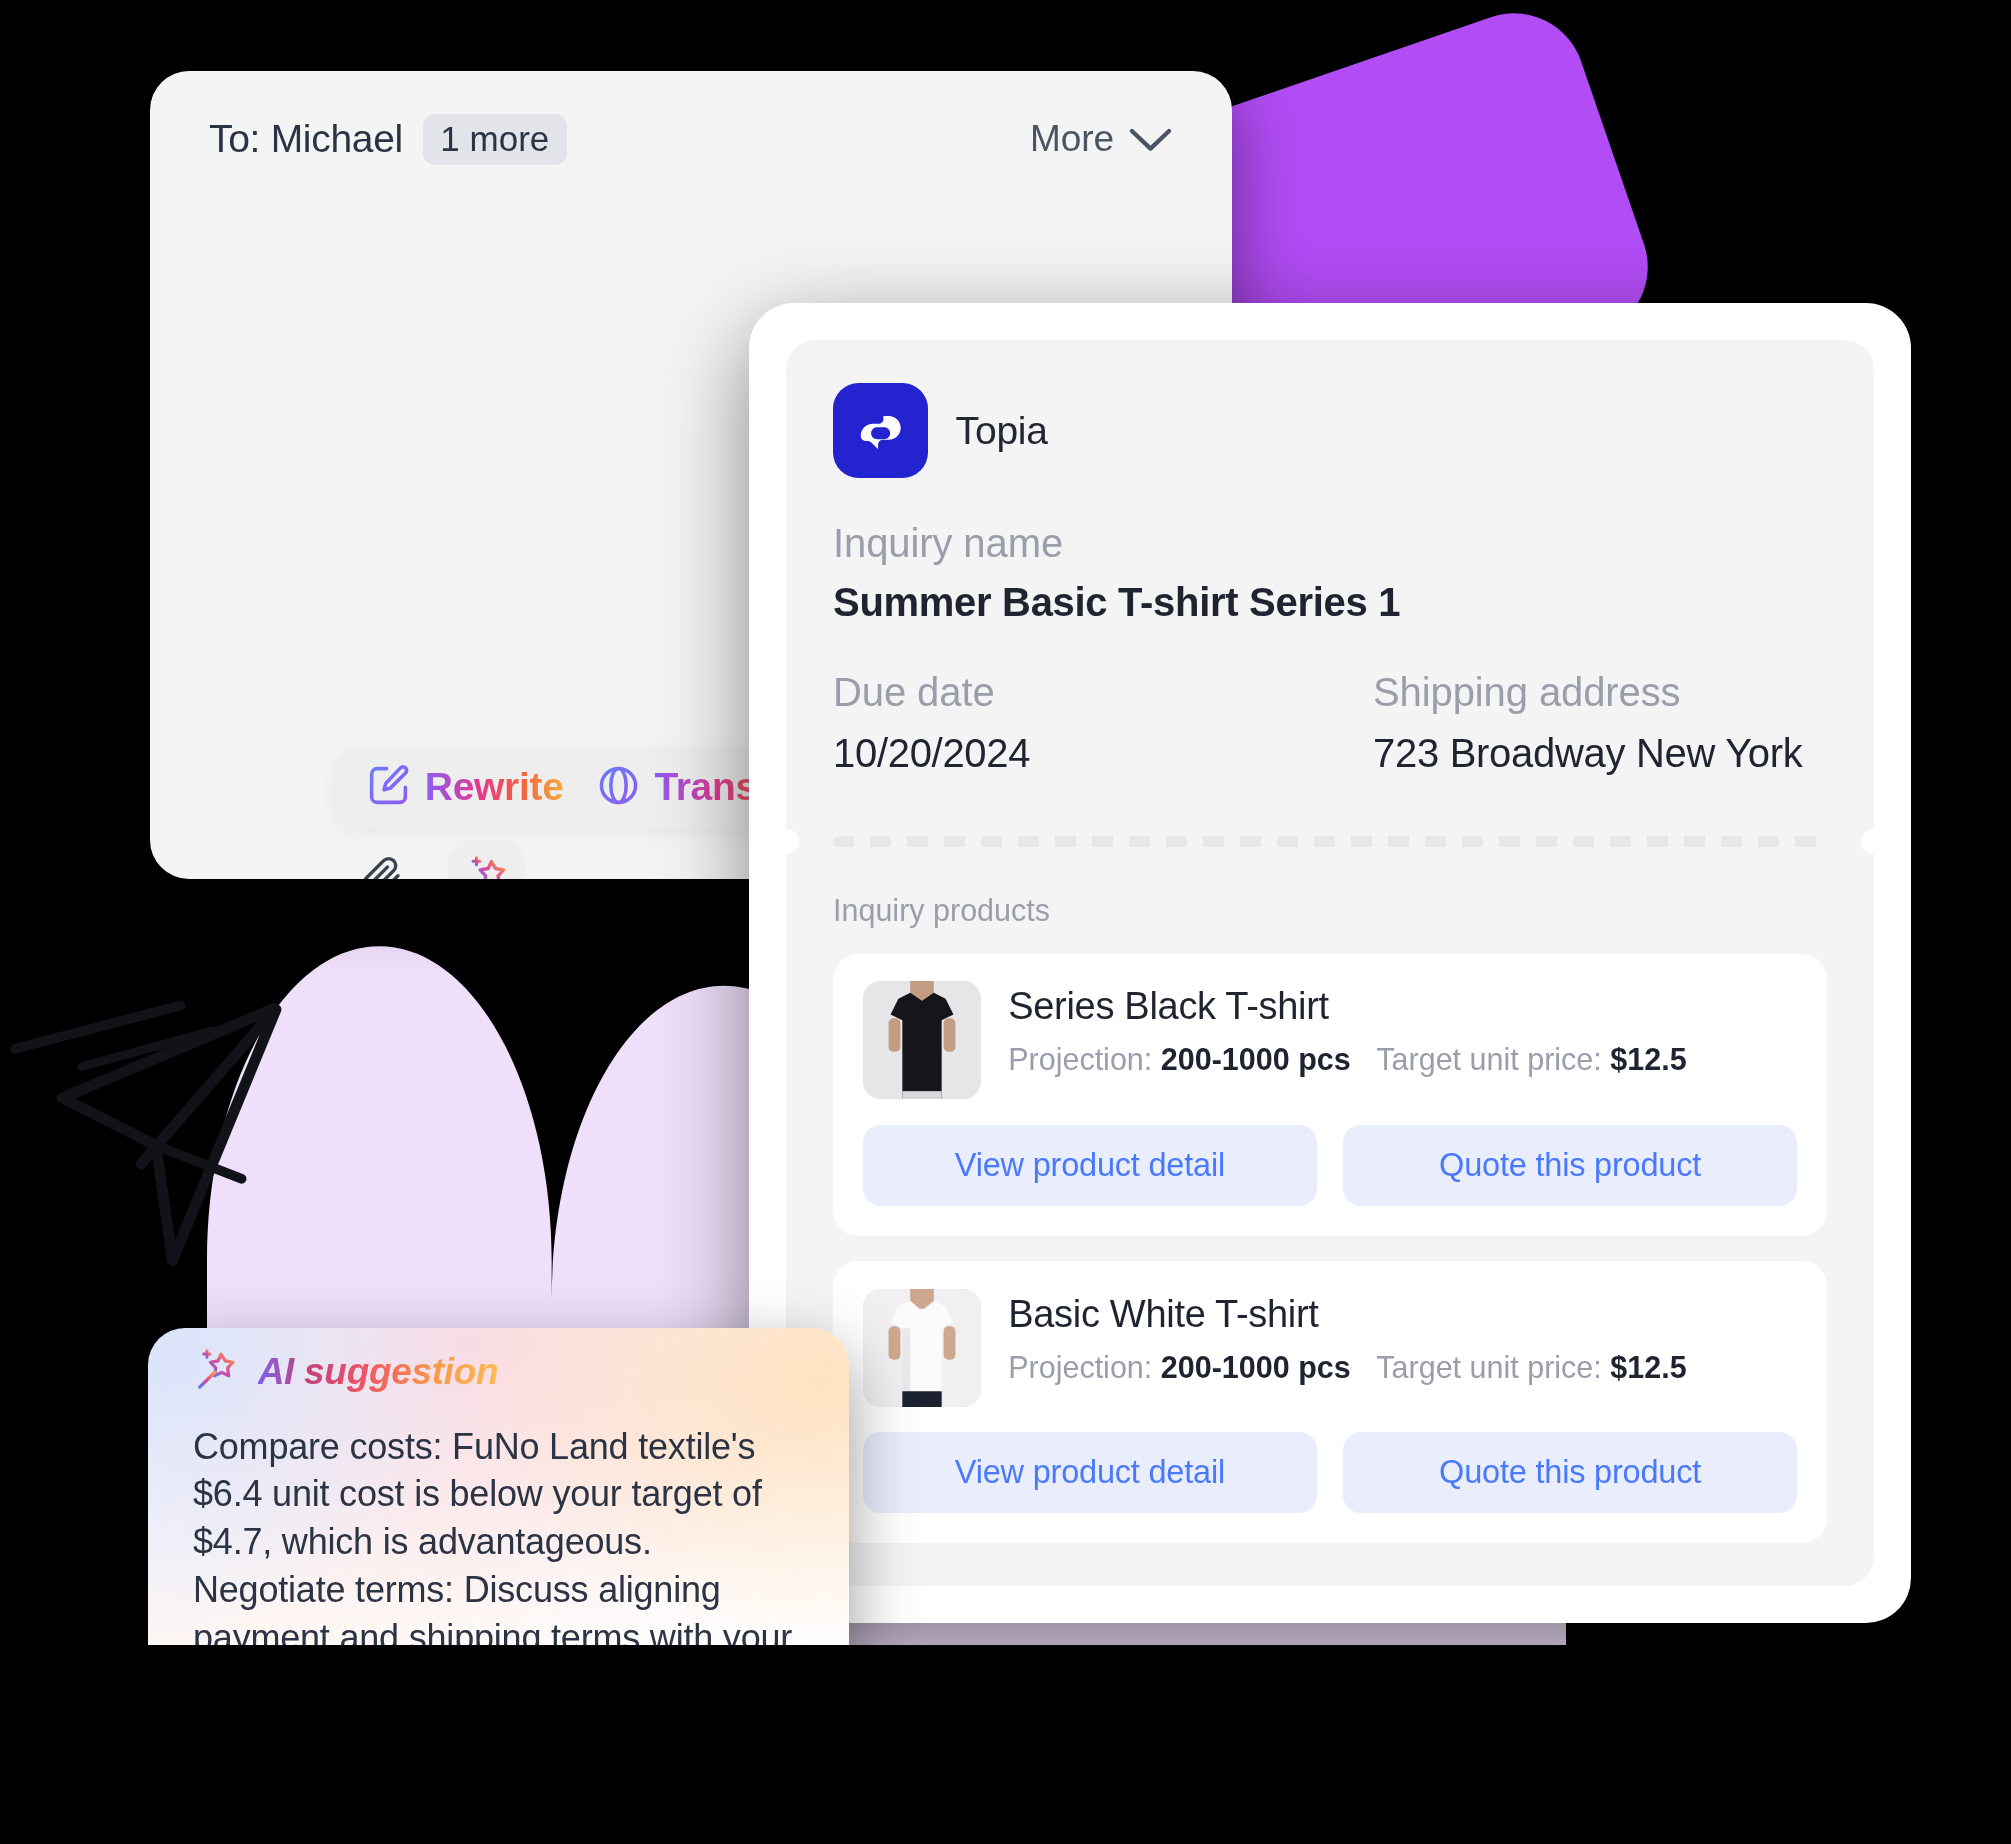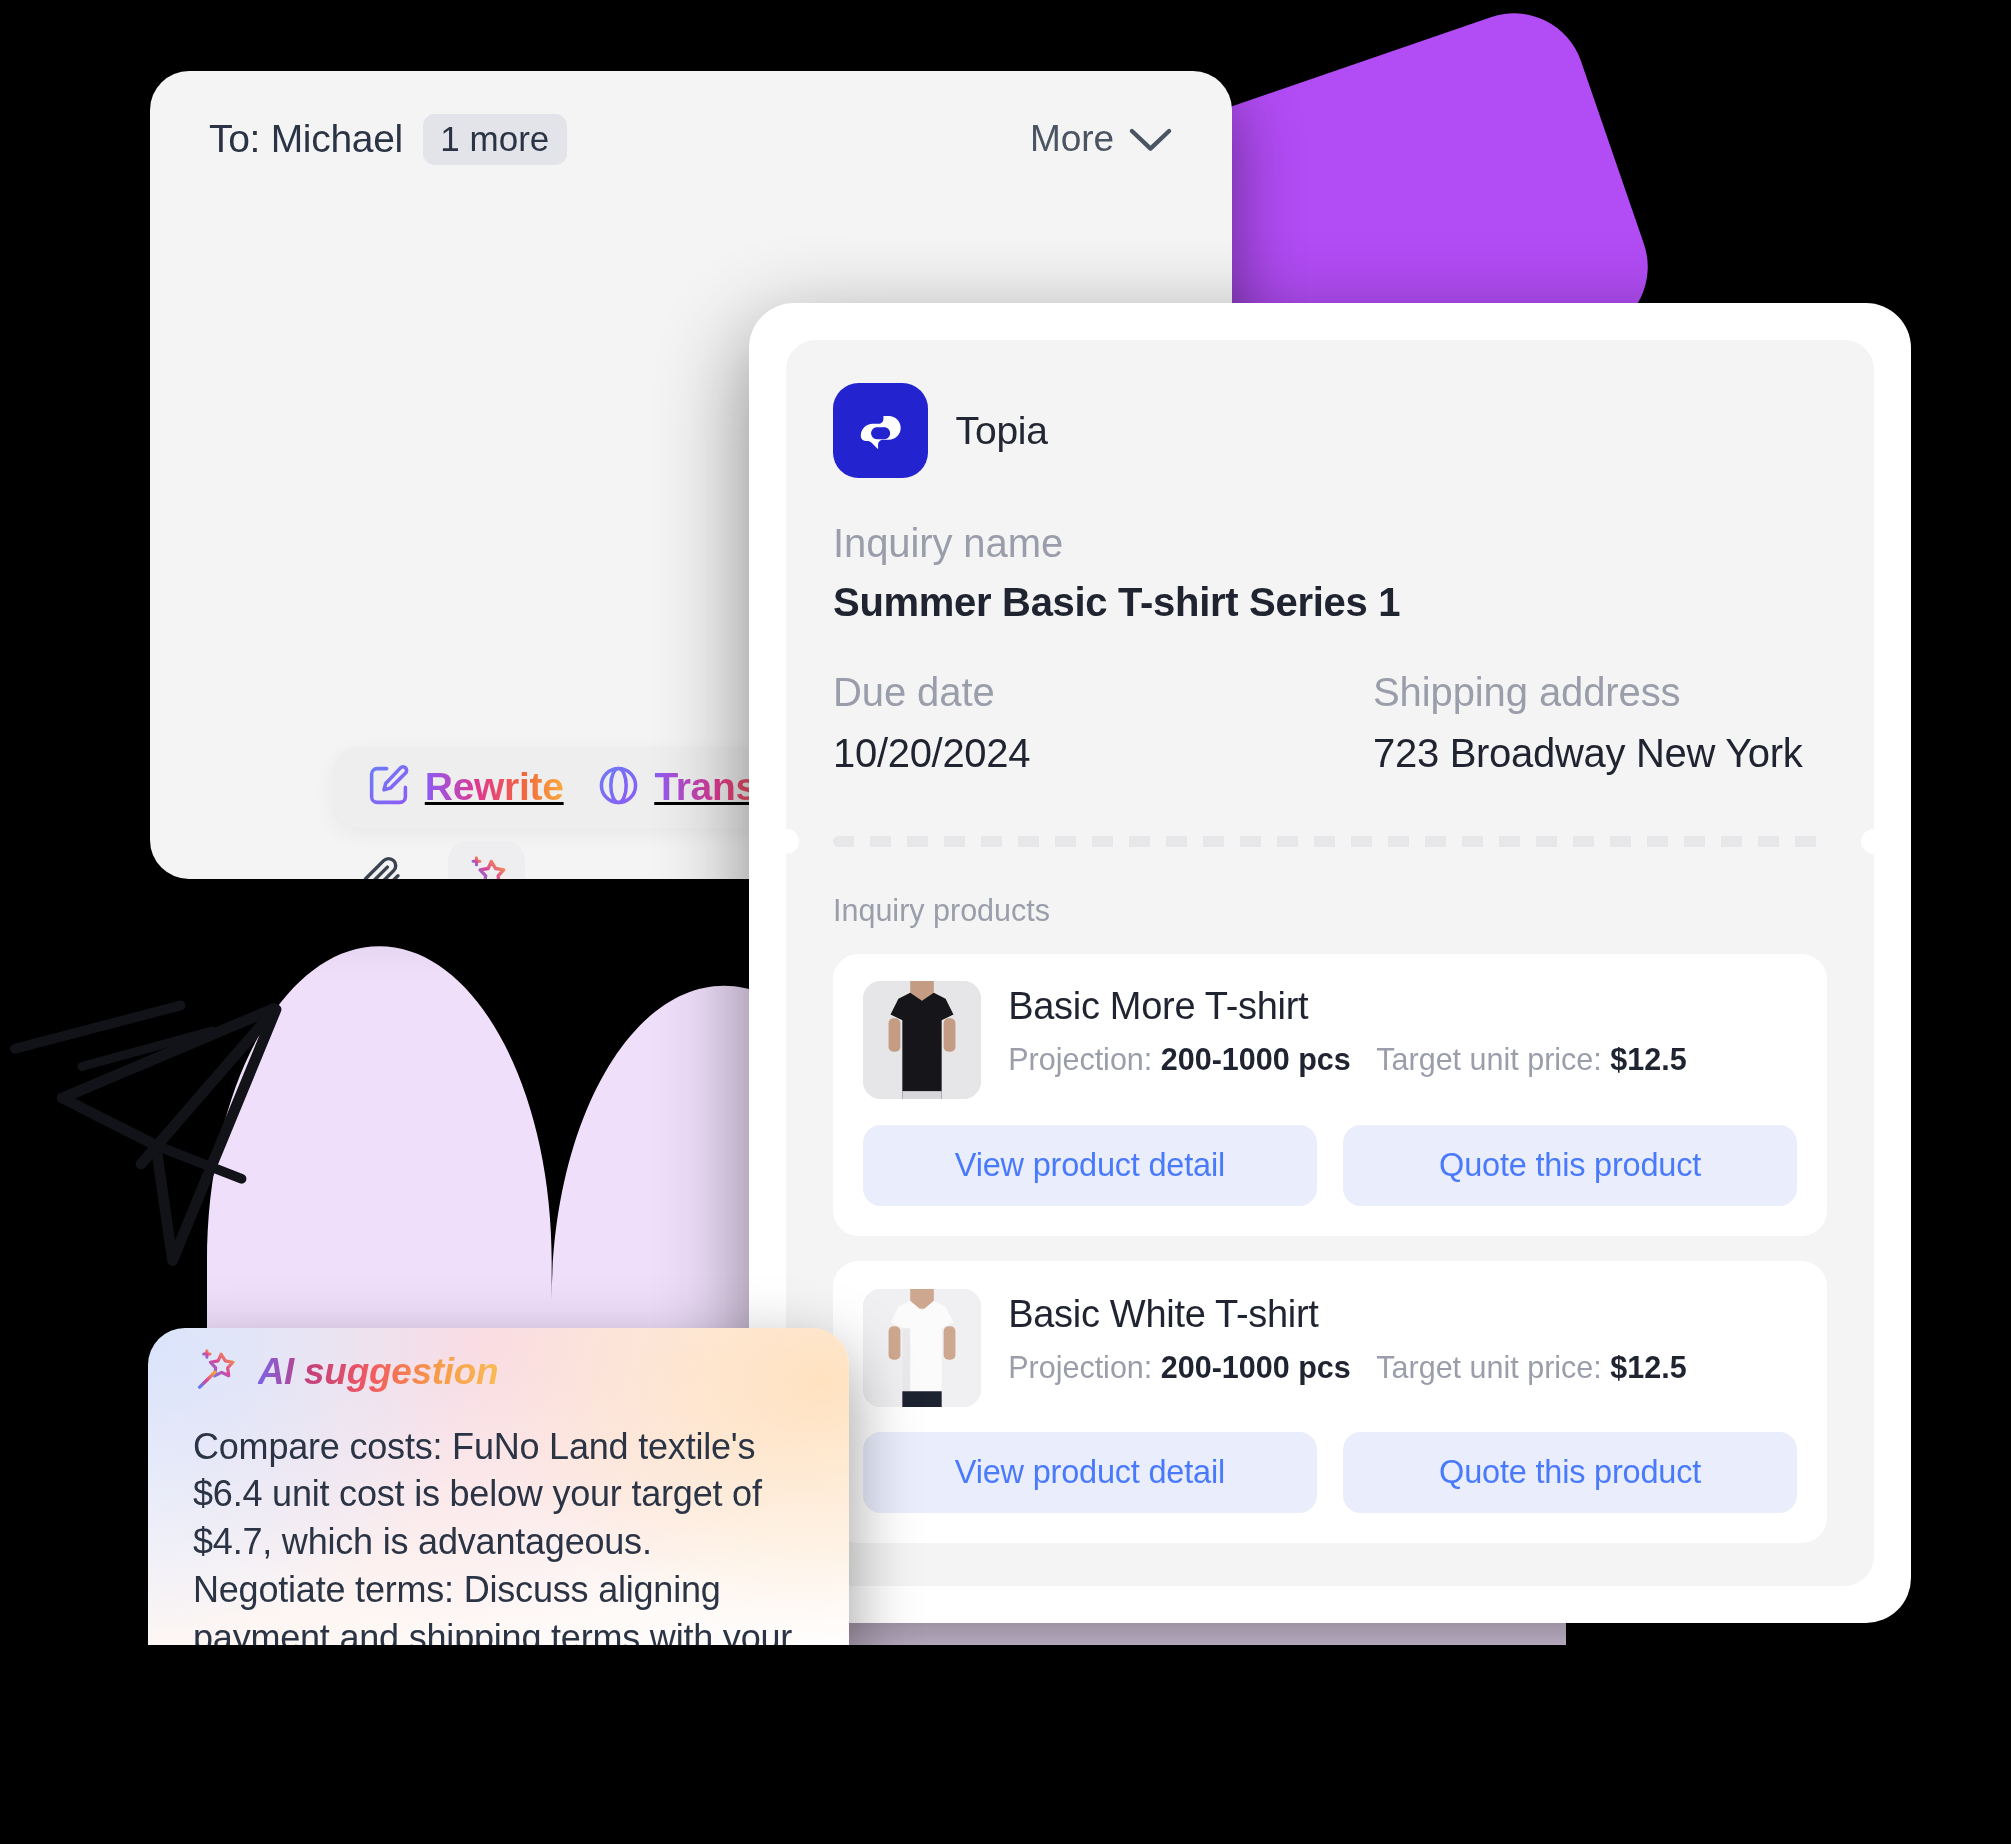--- a/index.html
+++ b/index.html
@@ -107,21 +107,20 @@
 
   #ai-toolbar {
     position: absolute;
     left: 183px; top: 676px;
     display: flex; align-items: center;
     gap: 32px;
     background: #eeeeef;
     border-radius: 25.6px;
     padding: 15.8px 33px;
     box-shadow: 0 5.9px 21.7px rgba(0,0,0,0.05);
-    text-decoration: underline;
   }
 
   .ai-action { display: flex; align-items: center; gap: 13.8px; cursor: pointer; }
 
   .grad-text {
     font-size: 39px;
     font-weight: 600;
     letter-spacing: -0.3px;
     background: linear-gradient(90deg,#8b5cf6 0%,#e0398f 38%,#f2643f 70%,#f8ab3c 100%);
     -webkit-background-clip: text;
@@ -474,21 +473,21 @@
               <svg width="118" height="118" viewBox="0 0 120 120">
                 <rect width="120" height="120" fill="#e6e6e8"></rect>
                 <rect x="48" y="0" width="24" height="20" fill="#c49c84"></rect>
                 <path d="M36 18 L48 12 L60 20 L72 12 L84 18 L92 34 L80 40 L80 120 L40 120 L40 40 L28 34 Z" fill="#16161a"></path>
                 <rect x="26" y="38" width="12" height="34" rx="5" fill="#c49c84"></rect>
                 <rect x="82" y="38" width="12" height="34" rx="5" fill="#c49c84"></rect>
                 <rect x="40" y="112" width="40" height="8" fill="#d8d8dc"></rect>
               </svg>
             </div>
             <div class="product-info">
-              <div class="product-name">Basic More T-shirt</div>
+              <div class="product-name">Series Black T-shirt</div>
               <div class="product-specs">
                 <span>
                   <span class="spec-label">Projection:</span>
                   <span class="spec-value">200-1000 pcs</span>
                 </span>
                 <span>
                   <span class="spec-label">Target unit price:</span>
                   <span class="spec-value">$12.5</span>
                 </span>
               </div>

